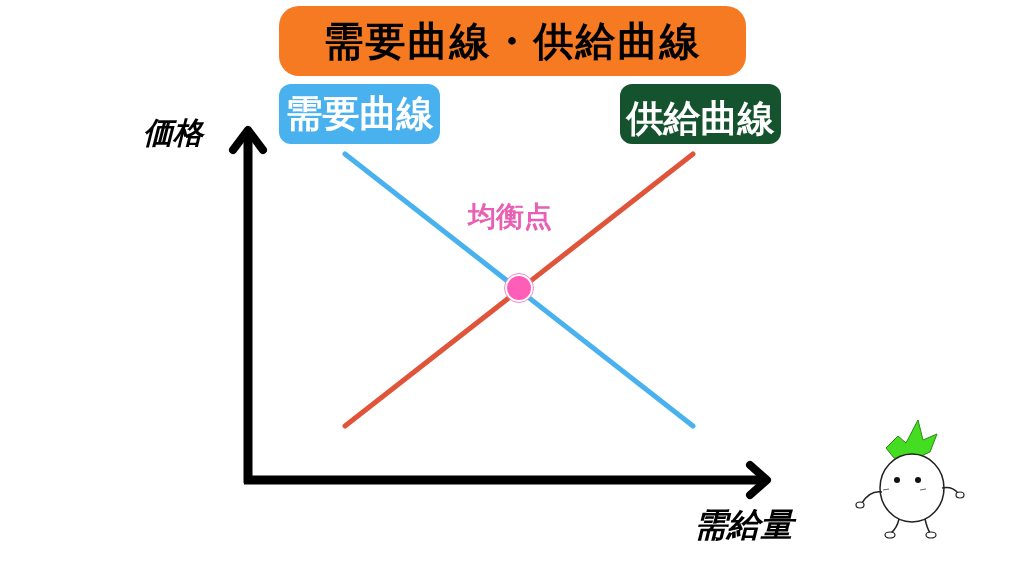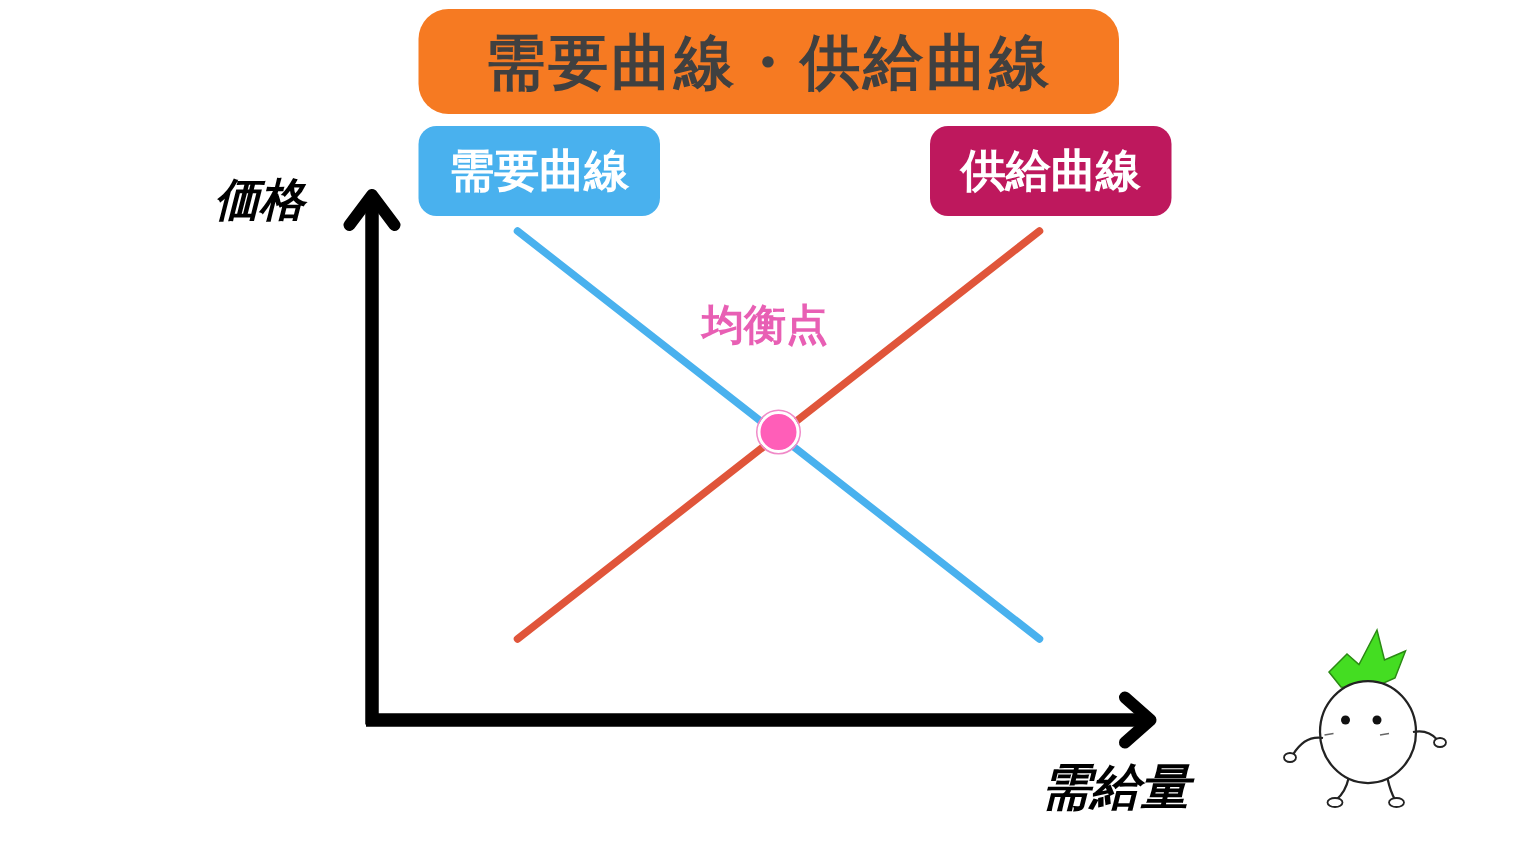--- a/index.html
+++ b/index.html
@@ -1,44 +1,44 @@
 <!DOCTYPE html>
 <html><head>
 <meta charset="utf-8">
 <style>
   html, body { margin: 0; padding: 0; background: #ffffff; }
   body { width: 1024px; height: 576px; position: relative; overflow: hidden;
          font-family: "DejaVu Sans", sans-serif; }
   .title-pill { position: absolute; left: 279px; top: 6px; width: 467px; height: 70px;
-                background: #f67a22; border-radius: 20px; color: #404040;
+                background: #f67a22; border-radius: 20px; color: #000000;
                 display: flex; align-items: center; justify-content: center;
                 font-size: 40px; font-weight: bold; letter-spacing: 2px; }
   .tag { position: absolute; height: 60px; border-radius: 12px; color: #fff;
          display: flex; align-items: center; justify-content: center;
-         font-size: 30px; font-weight: bold; }
+         font-size: 37px; font-weight: bold; }
   .tag-demand { left: 279px; top: 84px; width: 161px; }
   .tag-supply { left: 620px; top: 84px; width: 161px; }
   .axis-label { position: absolute; font-weight: bold; color: #000; }
   .y-label { left: 143px; top: 113px; font-size: 30px; font-style: italic; }
   .x-label { left: 694px; top: 503px; font-size: 33px; font-style: italic; }
   .eq-label { position: absolute; left: 468px; top: 198px; font-size: 28px;
               font-weight: bold; color: #e85fb4; }
   svg.chart { position: absolute; left: 0; top: 0; }
 </style>
 </head>
 <body>
 
 <div class="title-pill">
   <span>需要曲線・供給曲線</span>
 </div>
 
 <div class="tag tag-demand" style="background:#49b1ee;">
   <span>需要曲線</span>
 </div>
-<div class="tag tag-supply" style="background:#be185d;">
+<div class="tag tag-supply" style="background:#14532d;align-items:flex-end;">
   <span>供給曲線</span>
 </div>
 
 <div class="axis-label y-label">価格</div>
 <div class="axis-label x-label">需給量</div>
 <div class="eq-label">均衡点</div>
 
 <svg class="chart" width="1024" height="576" viewBox="0 0 1024 576">
 
   <g>

